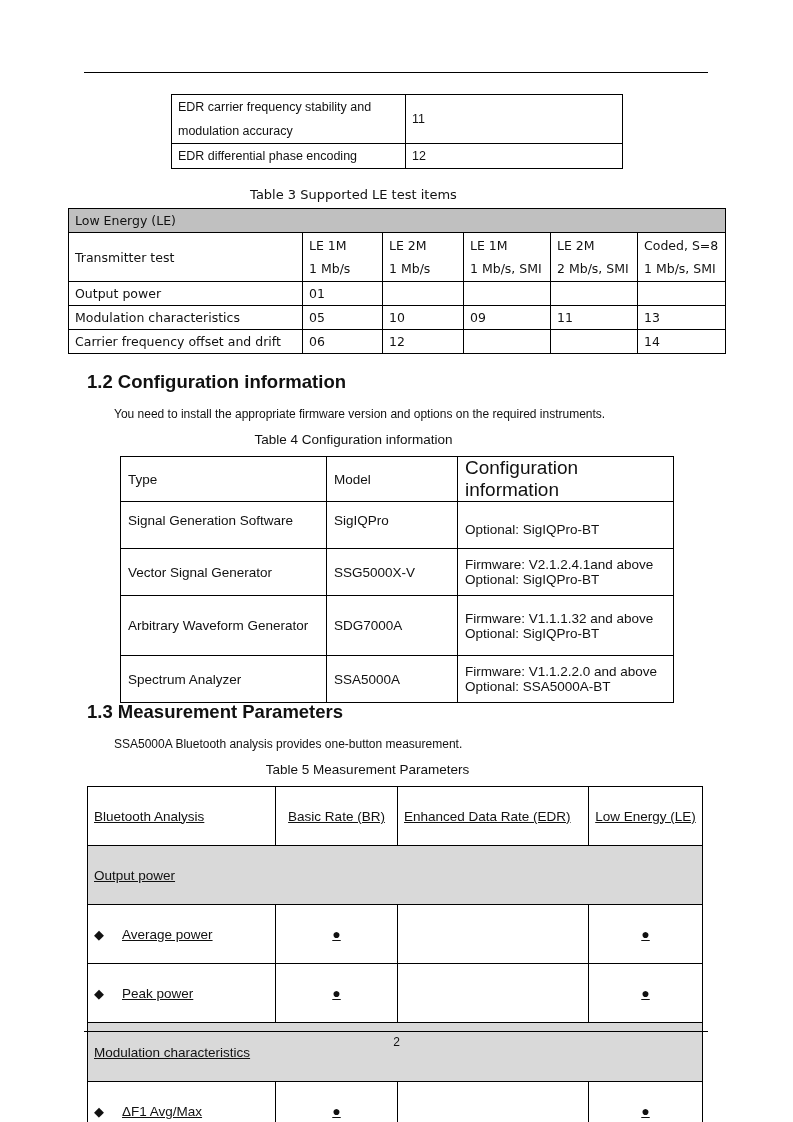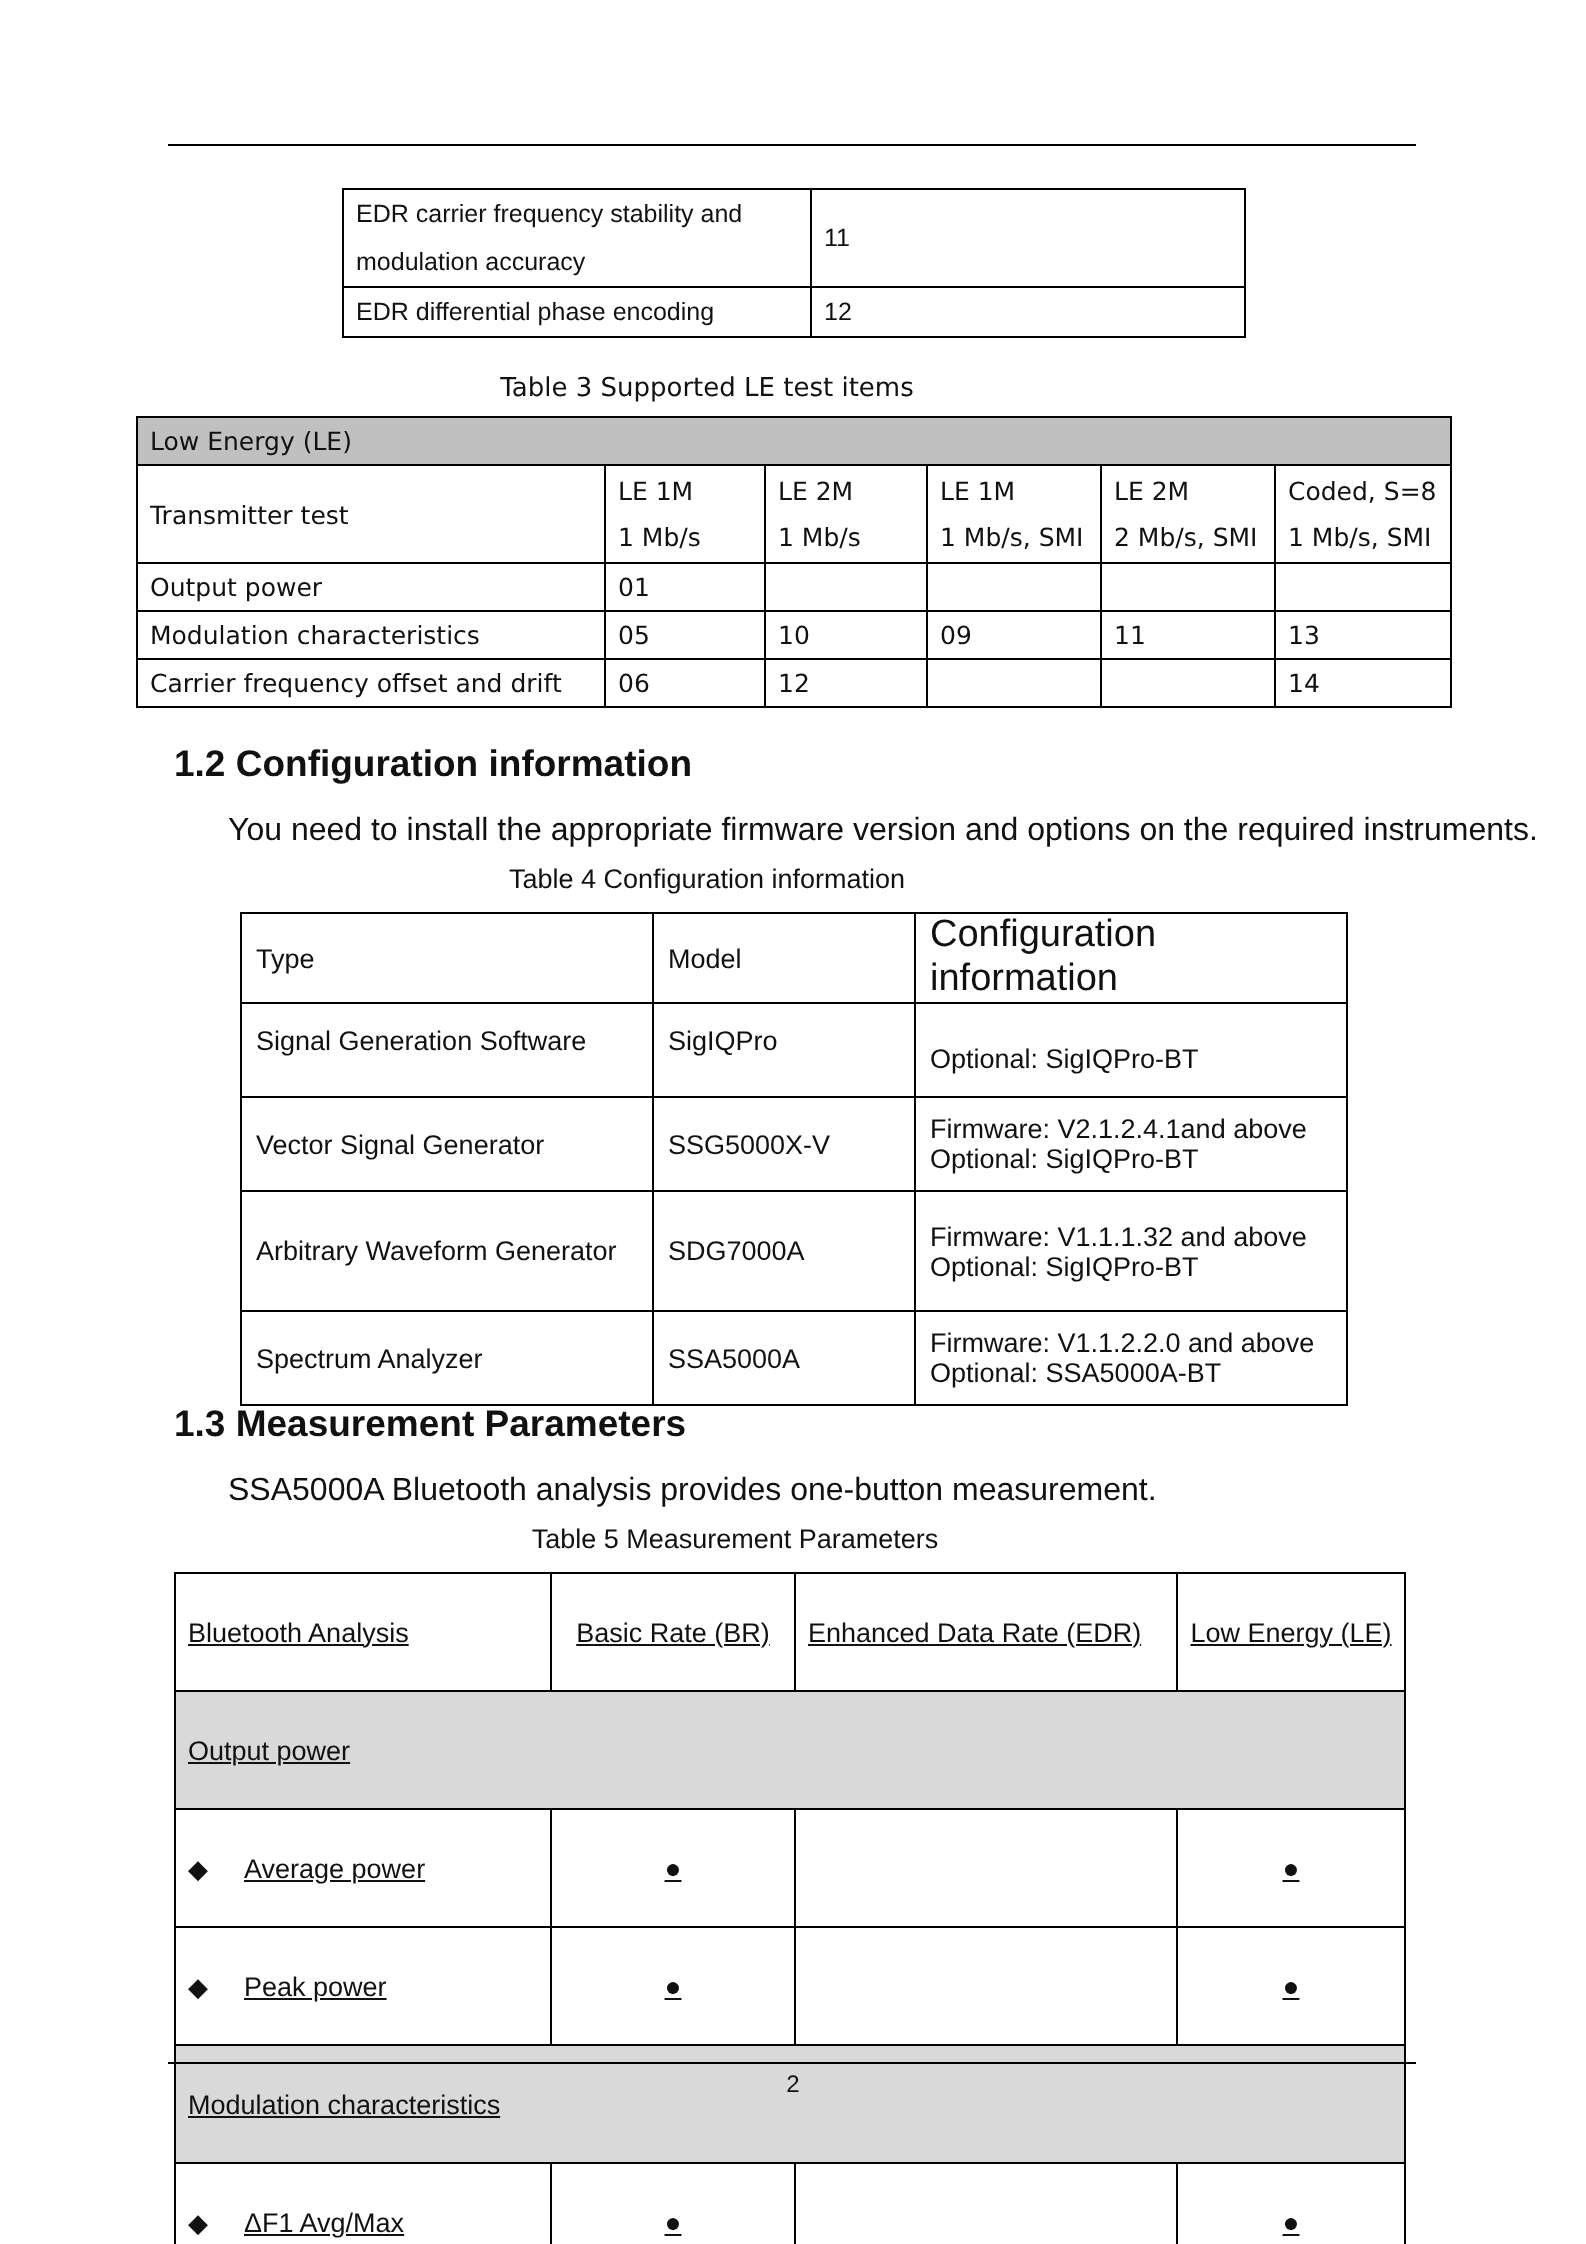--- a/index.html
+++ b/index.html
@@ -18,21 +18,21 @@
 
   
   #t3 { left: 68px; top: 208px; width: 657px; font-family: "DejaVu Sans", sans-serif; font-size: 12.5px; }
   #t3 td { height: 23px; padding: 0 6px; }
   #t3 .hdr { background: #c0c0c0; }
   #t3 .two-line { line-height: 23px; }
 
   .caption { position: absolute; left: 0; width: 707px; text-align: center; font-size: 13.5px; }
 
   h2 { position: absolute; margin: 0; font-family: "Liberation Sans", sans-serif; font-weight: bold; font-size: 18.5px; }
-  .para { position: absolute; font-family: "Liberation Sans", sans-serif; font-size: 16px; }
+  .para { position: absolute; font-family: "Liberation Sans", sans-serif; font-size: 12px; }
 
   
   #t4 { left: 120px; top: 456px; width: 553px; font-family: "Liberation Sans", sans-serif; font-size: 13.5px; }
   #t4 td { padding: 0 7px; }
   #t4 .line2 { line-height: 15px; }
 
   
   #t5 { left: 87px; top: 786px; width: 615px; font-family: "Liberation Sans", sans-serif; font-size: 13.5px; }
   #t5 td { height: 26px; padding: 16px 6px; text-decoration: underline; }
   #t5 .section td { background: #d9d9d9; }

